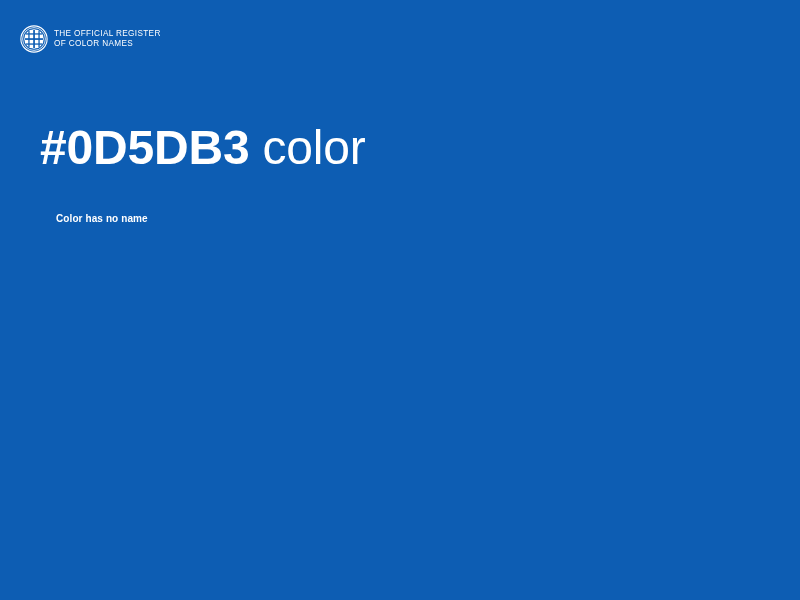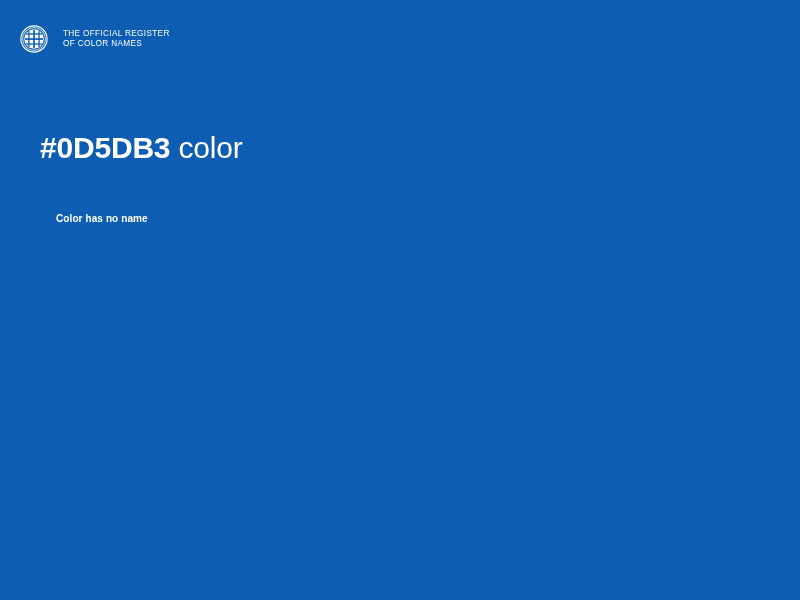--- a/index.html
+++ b/index.html
@@ -22,21 +22,21 @@
     box-sizing: border-box;
   }
 
   
   .brand {
     position: absolute;
     left: 20px;
     top: 25px;
     display: flex;
     align-items: center;
-    gap: 15px;
+    gap: 6px;
     text-decoration: none;
   }
 
   .brand-seal {
     width: 28px;
     height: 28px;
     flex: 0 0 28px;
     display: block;
   }
 
@@ -59,21 +59,21 @@
   .content {
     position: absolute;
     left: 40px;
     top: 125px;
     right: 40px;
   }
 
   .color-title {
     margin: 0;
     color: #ffffff;
-    font-size: 30px;
+    font-size: 48px;
     line-height: 46px;
     letter-spacing: -0.2px;
     white-space: nowrap;
   }
 
   .color-title .hex {
     font-weight: 700;
   }
 
   .color-title .suffix {

